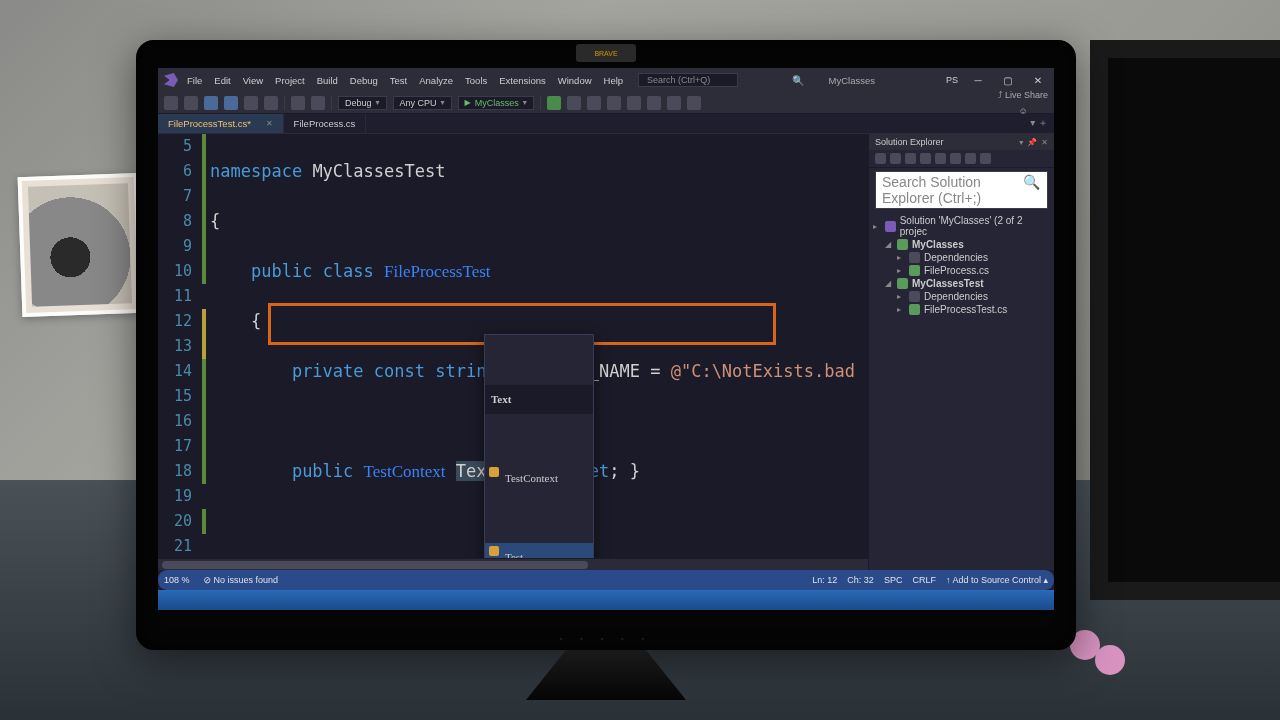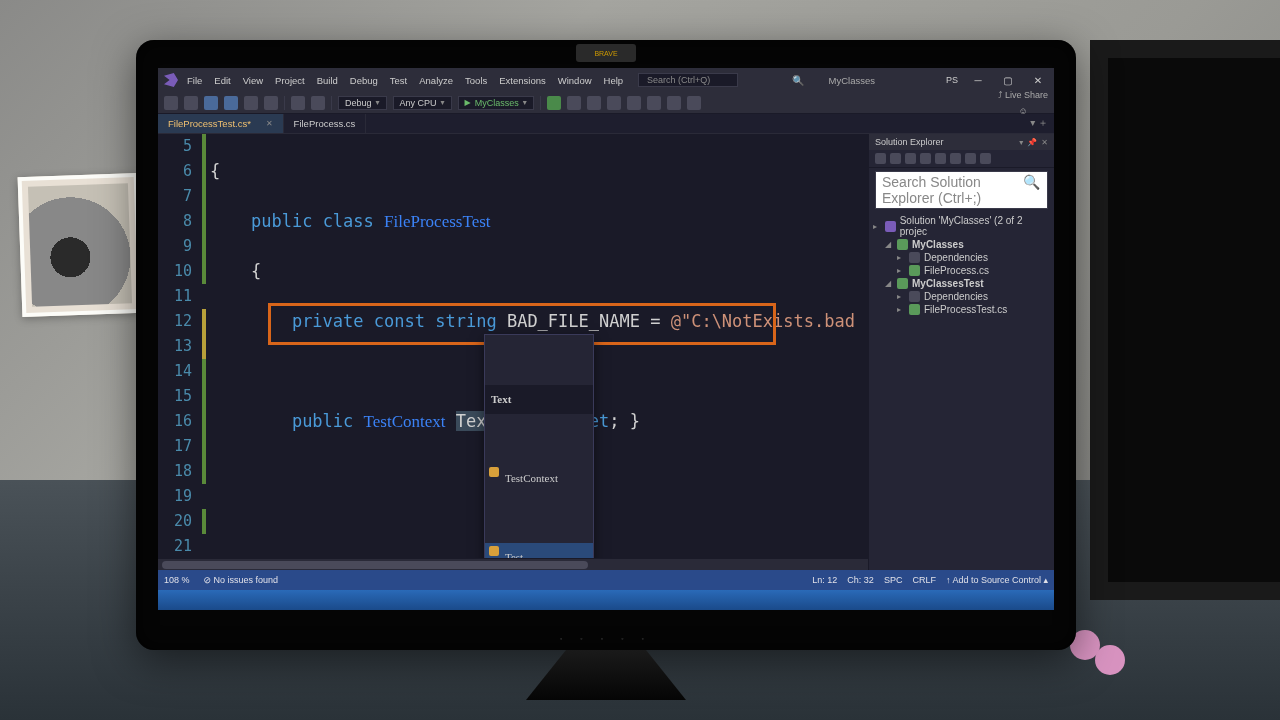--- a/index.html
+++ b/index.html
@@ -122,21 +122,21 @@
 .tree .nd .exp { width: 8px; font-size: 8px; color: #888;}
 .tree .nd .ico { width: 11px; height: 11px; border-radius: 2px;}
 .tree .ico.sln { background: #7a5cb8;}
 .tree .ico.csp { background: #5a9a5a;}
 .tree .ico.cs { background: #5a9a5a;}
 .tree .ico.dep { background: #4a4a5a;}
 .tree .lvl1 { padding-left: 12px;}
 .tree .lvl2 { padding-left: 24px;}
 
 .status { height: 20px; background: #2a4a8a; display: flex; align-items: center;
-  font-size: 9px; color: #e0e0e8; padding: 0 6px; gap: 14px;}
+  font-size: 9px; color: #e0e0e8; padding: 0 6px; gap: 14px; border-radius: 9px;}
 .status .r { margin-left: auto; display: flex; gap: 10px;}
 .taskbar { height: 20px; background: linear-gradient(#2a6ab8, #1a4a8a);}
 </style>
 </head>
 <body class="desk-bg">
 
 <div class="photo"></div>
 <div class="monitor2"></div>
 <div class="flower"></div>
 
@@ -251,20 +251,21 @@
               <div class="g"></div>
               <div class="g"></div>
               <div class="g"></div>
             <div class="g"></div>
               <div class="g"></div>
               <div></div>
               <div class="g"></div>
             <div></div>
           </div>
           <div class="code">
+<div class="row"><span class="kw">namespace</span> <span class="ident">MyClassesTest</span></div>
 <div class="row"><span class="punc">{</span></div>
 <div class="row">    <span class="kw">public</span> <span class="kw">class</span> <span class="type">FileProcessTest</span></div>
 <div class="row">    <span class="punc">{</span></div>
 <div class="row">        <span class="kw">private</span> <span class="kw">const</span> <span class="kw">string</span> <span class="ident">BAD_FILE_NAME</span><span class="punc"> = </span><span class="str">@"C:\NotExists.bad</span></div>
 <div class="row"></div>
 <div class="row">        <span class="kw">public</span> <span class="type">TestContext</span> <span class="ident" style="background:#3a4a5a;">Text</span><span class="punc"> { </span><span class="kw">get</span><span class="punc">; </span><span class="kw">set</span><span class="punc">; }</span></div>
 
 
 
 

